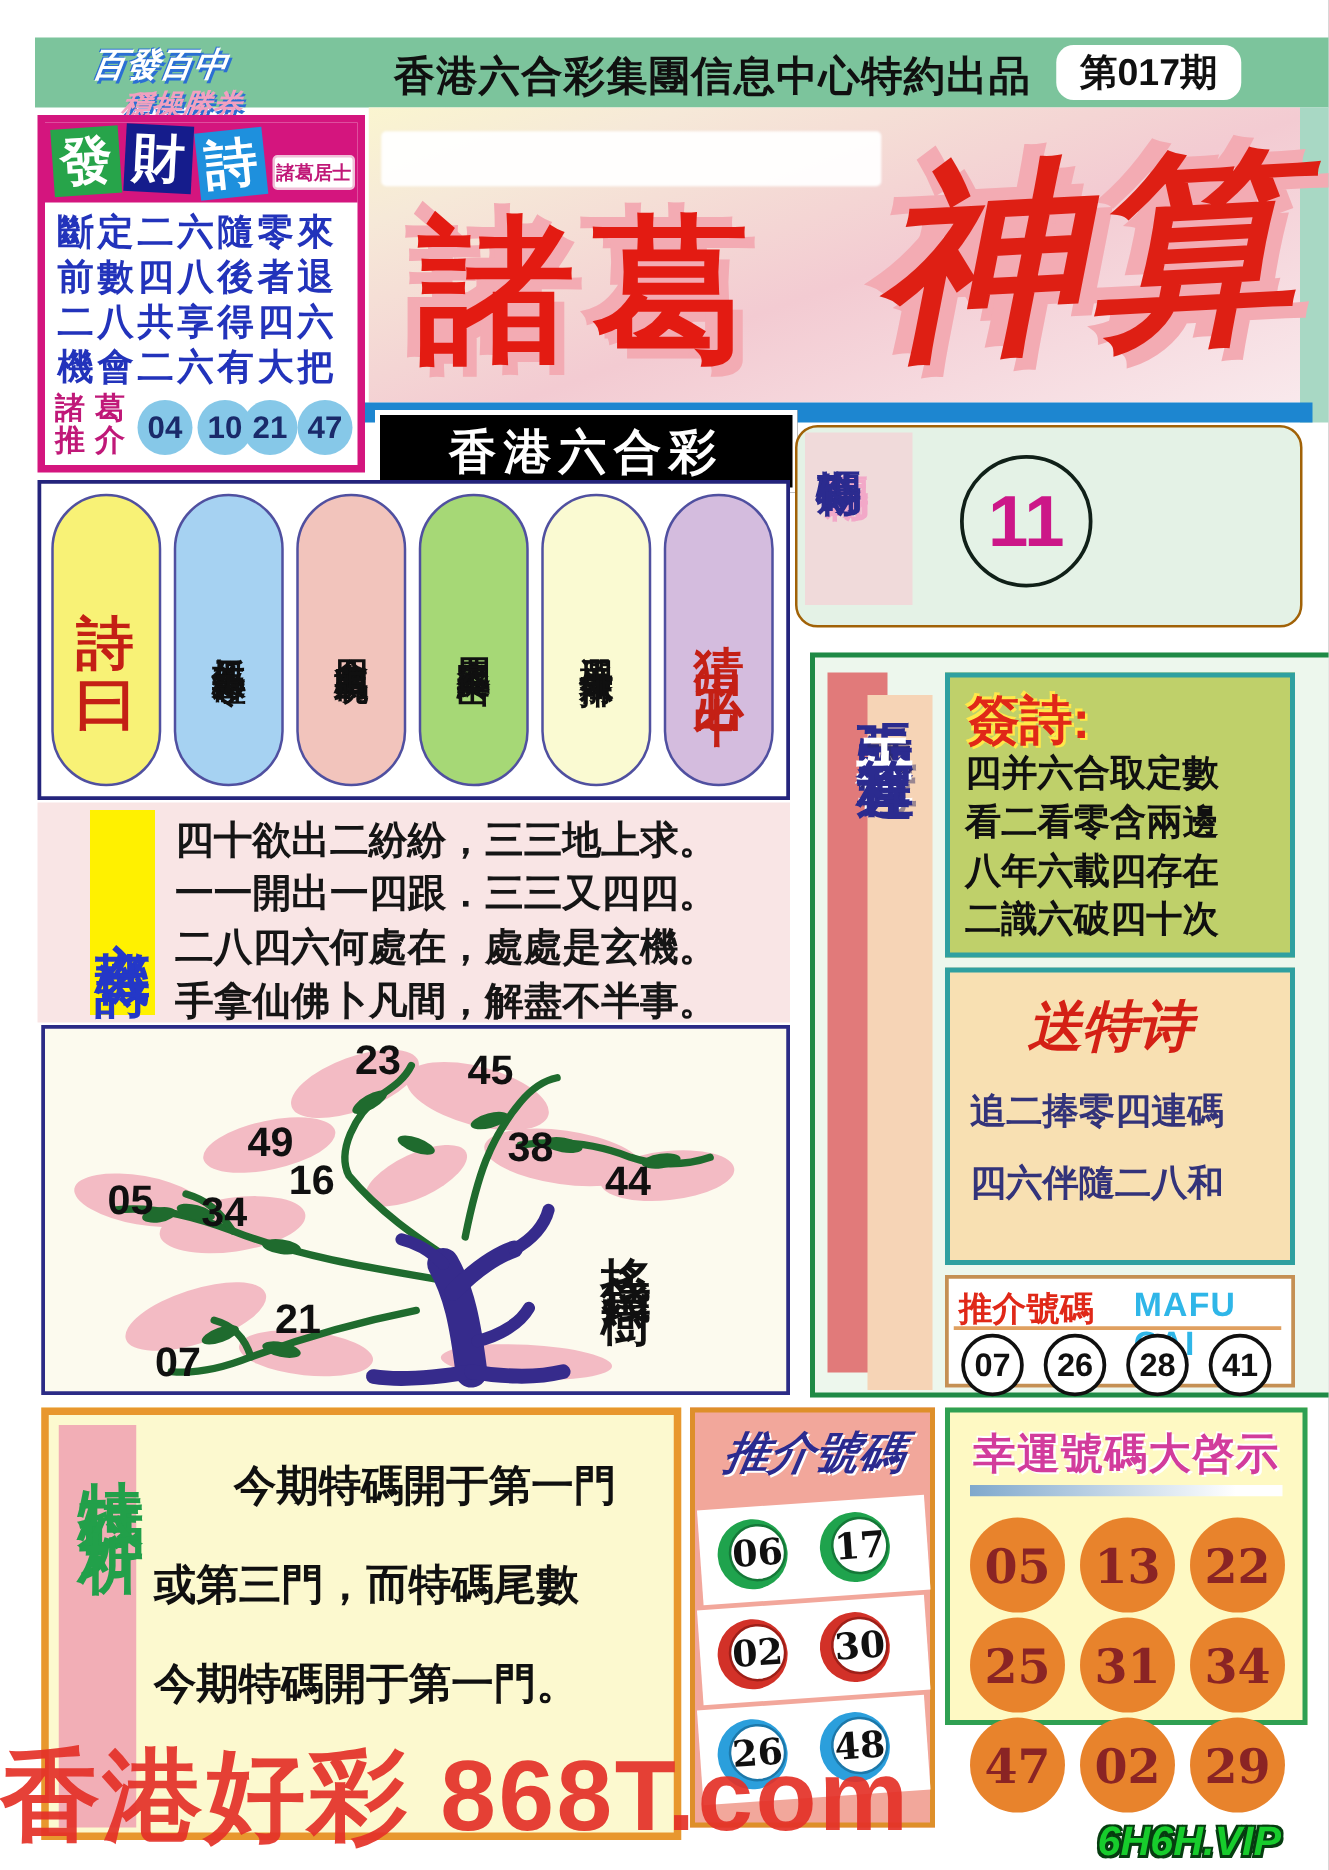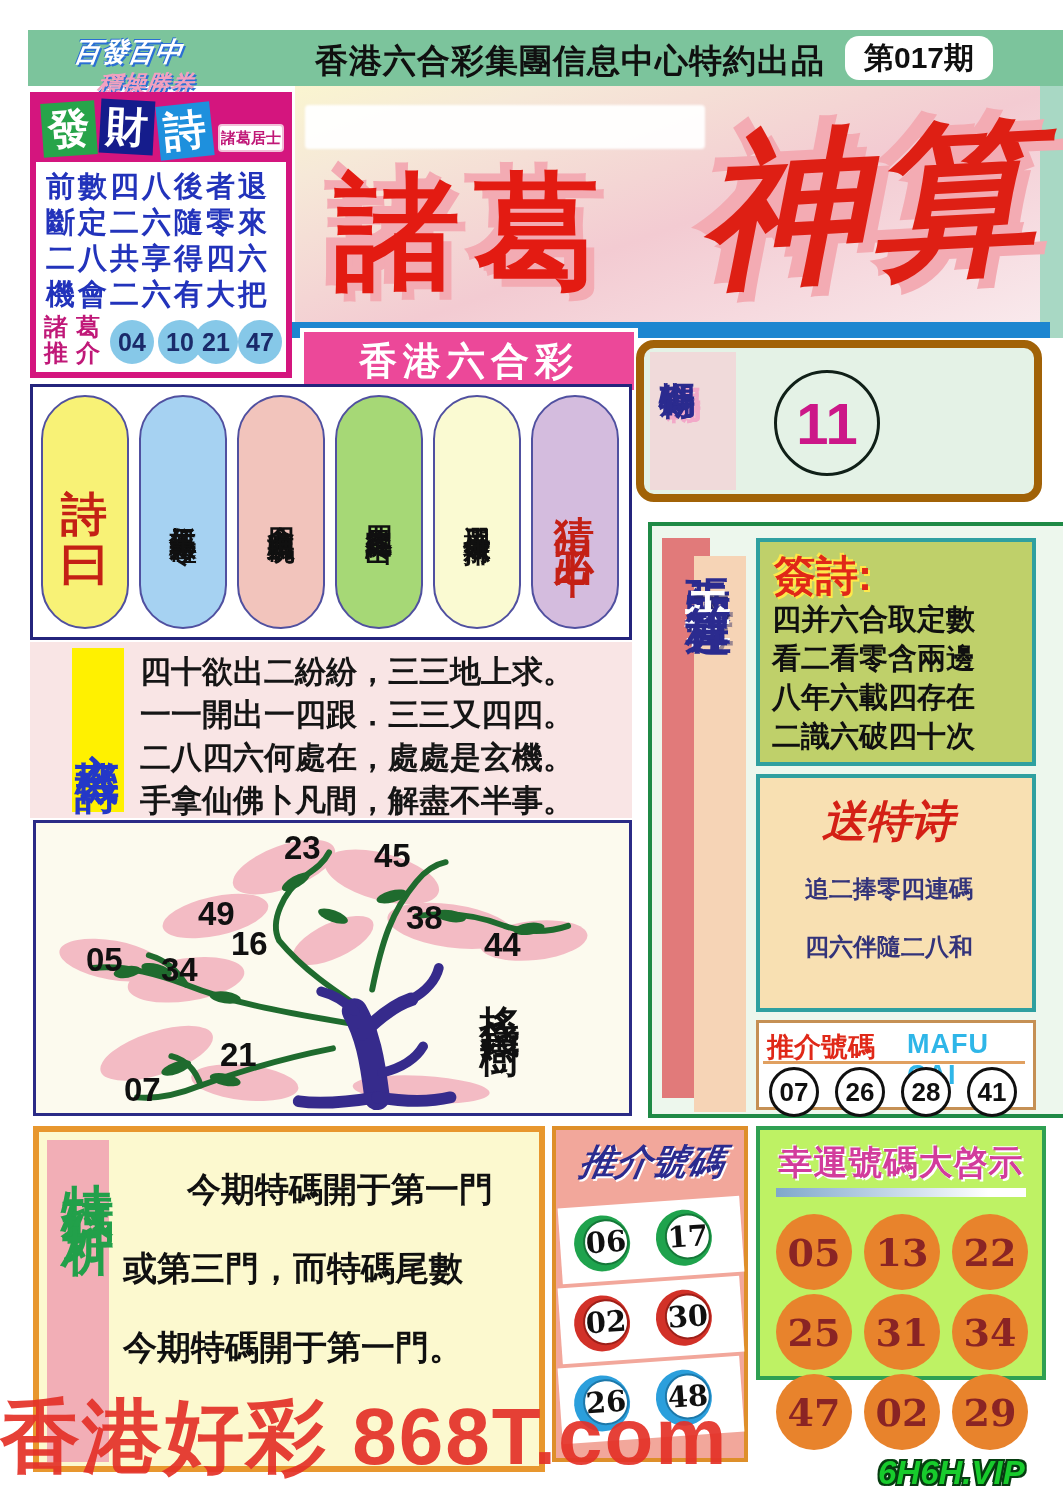--- a/index.html
+++ b/index.html
@@ -21,39 +21,39 @@
   .masthead{left:295px;top:86px;width:745px;height:236px;background:linear-gradient(160deg,#FAF5D0 0%,#F6E9D8 18%,#F3CBD2 55%,#F9E9EC 100%);}
   .mast-blur{left:305px;top:105px;width:400px;height:44px;background:rgba(255,255,255,0.95);filter:blur(1px);border-radius:4px;}
   .mint-strip{left:1040px;top:86px;width:23px;height:252px;background:#A8D8C4;}
   .title-left{left:335px;top:150px;font-size:125px;font-weight:900;color:#E31B12;letter-spacing:14px;
     text-shadow:-10px -8px 0 #F3ABB3,8px 8px 0 #F3ABB3;}
   .title-right{left:700px;top:95px;font-size:165px;font-weight:900;font-style:italic;font-family:"DejaVu Serif",serif;
     color:#DE1F14;transform:rotate(-3deg);letter-spacing:4px;text-shadow:-12px -10px 0 #F3ABB3,10px 10px 0 #F3ABB3;}
 
   
   .blue-strip{left:292px;top:322px;width:758px;height:16px;background:#1D86D0;}
-  .lottery-bar{left:300px;top:328px;width:330px;height:58px;background:#ec4899;border:4px solid #ffffff;
+  .lottery-bar{left:300px;top:328px;width:330px;height:58px;background:#000000;border:4px solid #ffffff;
     font-size:38px;font-weight:900;color:#ffffff;letter-spacing:6px;}
 
   
   .fortune{left:30px;top:92px;width:262px;height:286px;background:#ffffff;border:6px solid #D4157E;box-sizing:border-box;}
   .fortune-head{left:0;top:0;width:250px;height:64px;background:#D4157E;}
   .fh-block{top:4px;width:54px;height:54px;font-size:42px;font-weight:900;color:#ffffff;}
   .fh1{left:6px;background:#27A44A;transform:rotate(-4deg);}
   .fh2{left:64px;top:2px;background:#151C8C;transform:rotate(3deg);}
   .fh3{left:122px;top:6px;background:#1E90DD;transform:rotate(-6deg);}
   .fh-author{left:182px;top:26px;width:62px;height:24px;background:#ffffff;border:2px solid #F0C0D8;border-radius:4px;
     font-size:15px;font-weight:700;color:#C01878;}
   .fortune-lines{left:10px;top:70px;width:232px;}
   .fortune-lines div{font-size:29px;font-weight:800;color:#2233BB;letter-spacing:3px;line-height:36px;white-space:nowrap;}
   .fortune-rec{left:8px;top:216px;width:60px;line-height:26px;font-size:24px;font-weight:900;color:#C01878;letter-spacing:8px;white-space:nowrap;}
   .fnum{top:222px;width:44px;height:44px;border-radius:50%;background:#86C8E8;font-size:25px;font-weight:800;color:#1A2A6A;}
 
   
-  .special-box{left:636px;top:340px;width:406px;height:162px;background:#E4F2E6;border:8px solid #a16207;border-radius:18px;box-sizing:border-box;}
+  .special-box{left:636px;top:340px;width:406px;height:162px;background:#E4F2E6;border:2px solid #a16207;border-radius:18px;box-sizing:border-box;}
   .special-strip{left:6px;top:4px;width:86px;height:138px;background:#F0DADA;}
   .special-label{left:16px;top:6px;font-size:36px;font-weight:900;color:#2B2B8F;letter-spacing:0px;line-height:34px;
     text-shadow:6px 4px 0 #F2A8C8;}
   .sp-circle{top:22px;width:100px;height:100px;border-radius:50%;border:3px solid #102018;background:transparent;
     font-size:58px;font-weight:800;color:#CC1788;}
 
   
   .verse{left:30px;top:384px;width:602px;height:256px;background:#ffffff;border:3px solid #24247C;box-sizing:border-box;}
   .pill{top:8px;width:88px;height:234px;border:2px solid #5050A0;border-radius:46px;box-sizing:border-box;}
   .pill-t{font-weight:700;color:#101010;font-size:27px;letter-spacing:2px;}
@@ -83,21 +83,21 @@
   .zstrip-b{left:42px;top:30px;width:52px;height:556px;background:#F6D4B6;}
   .zstrip-text{left:26px;top:16px;height:566px;font-weight:900;font-size:46px;letter-spacing:4px;}
   .z-blue{color:#2B2B8F;}
   .z-white{color:#ffffff;text-shadow:3px 3px 0 rgba(40,40,100,0.45);}
   .subpanel{left:104px;width:280px;box-sizing:border-box;border:4px solid #2FA0A0;}
   .sign{top:12px;height:228px;background:#BFD06A;}
   .sign-title{font-size:42px;font-weight:900;color:#E02818;text-shadow:2px 2px 0 #FFE84A,-2px -2px 0 #FFE84A;}
   .sign-lines div{font-size:29px;font-weight:800;color:#101010;line-height:39px;white-space:nowrap;}
   .gift{top:248px;height:238px;background:#F8E0B2;}
   .gift-title{font-size:44px;font-weight:900;font-style:italic;color:#D42015;font-family:"DejaVu Serif",serif;}
-  .gift-lines div{font-size:24px;font-weight:700;color:#33337A;line-height:58px;white-space:nowrap;margin-left:29px;}
+  .gift-lines div{font-size:29px;font-weight:700;color:#33337A;line-height:58px;white-space:nowrap;}
   .mafu{top:494px;height:90px;background:#ffffff;border:3px solid #C59054;}
   .mafu-label{font-size:27px;font-weight:900;color:#E02818;}
   .mafu-brand{font-size:27px;font-weight:900;color:#2FB6E8;letter-spacing:1px;}
   .mafu-rule{left:4px;top:38px;width:262px;height:3px;background:#E0A060;}
   .mnum{top:44px;width:44px;height:44px;border-radius:50%;border:3px solid #101010;font-size:26px;font-weight:800;color:#101010;background:#fff;}
 
   
   .analysis{left:33px;top:1126px;width:512px;height:346px;background:#FCF9CF;border:6px solid #E8972E;box-sizing:border-box;}
   .analysis-strip{left:8px;top:8px;width:62px;height:322px;background:#F2AEB6;}
   .analysis-label{left:14px;top:10px;font-size:52px;font-weight:900;color:#22A04A;letter-spacing:14px;}
@@ -111,21 +111,21 @@
   .rec-band{left:4px;width:182px;height:76px;background:#ffffff;transform:rotate(-4deg);}
   .band1{top:72px;} .band2{top:152px;} .band3{top:232px;}
   .badge{top:10px;width:56px;height:56px;border-radius:50%;position:absolute;}
   .badge .inner{position:absolute;right:1px;top:4px;width:46px;height:46px;border-radius:50%;background:#ffffff;
     display:flex;align-items:center;justify-content:center;font-family:"DejaVu Serif",serif;font-size:29px;font-weight:700;color:#101010;}
   .bg-g{background:#1FA34D;} .bg-g .inner{border:2px solid #157838;box-sizing:border-box;}
   .bg-r{background:#D23128;} .bg-r .inner{border:2px solid #9E1F18;box-sizing:border-box;}
   .bg-b{background:#2B9FDC;} .bg-b .inner{border:2px solid #1C78AA;box-sizing:border-box;}
   .bd1{left:14px;} .bd2{left:96px;}
 
-  .lucky{left:756px;top:1126px;width:290px;height:254px;background:#bef264;border:4px solid #2FA052;box-sizing:border-box;}
+  .lucky{left:756px;top:1126px;width:290px;height:254px;background:#fef9c3;border:4px solid #2FA052;box-sizing:border-box;}
   .lucky-title{left:0;top:10px;width:282px;font-size:34px;font-weight:900;color:#D23C9C;letter-spacing:1px;
     text-shadow:2px 2px 0 #ffffff,-1px -1px 0 #ffffff;}
   .lucky-bar{left:16px;top:58px;width:250px;height:9px;background:linear-gradient(90deg,#7FA8CC,#ffffff 85%);}
   .lnum{width:76px;height:76px;border-radius:50%;background:#E8832C;
     font-family:"DejaVu Serif",serif;font-size:38px;font-weight:700;color:#8A2424;}
 
   .wm-main{left:0px;top:1384px;font-size:80px;font-weight:900;color:#E43128;opacity:0.92;white-space:nowrap;letter-spacing:2px;}
   .wm-corner{left:878px;top:1454px;font-size:33px;font-weight:900;font-style:italic;color:#17CC2C;
     text-shadow:2px 2px 0 #063D10,-2px -2px 0 #063D10,2px -2px 0 #063D10,-2px 2px 0 #063D10;}
 </style>
@@ -151,22 +151,22 @@
   <div class="abs blue-strip"></div>
   <div class="abs lottery-bar ctr">香港六合彩</div>
 
   <div class="abs fortune">
     <div class="abs fortune-head"></div>
     <div class="abs fh-block fh1 ctr">發</div>
     <div class="abs fh-block fh2 ctr">財</div>
     <div class="abs fh-block fh3 ctr">詩</div>
     <div class="abs fh-author ctr">諸葛居士</div>
     <div class="abs fortune-lines">
+      <div>斷定二六隨零來</div>
       <div>前數四八後者退</div>
-      <div>斷定二六隨零來</div>
       <div>二八共享得四六</div>
       <div>機會二六有大把</div>
     </div>
     <div class="abs fortune-rec">
       <div>諸葛</div>
       <div>推介</div>
     </div>
     <div class="abs fnum ctr" style="left:74px;">04</div>
     <div class="abs fnum ctr" style="left:122px;">10</div>
     <div class="abs fnum ctr" style="left:158px;">21</div>

